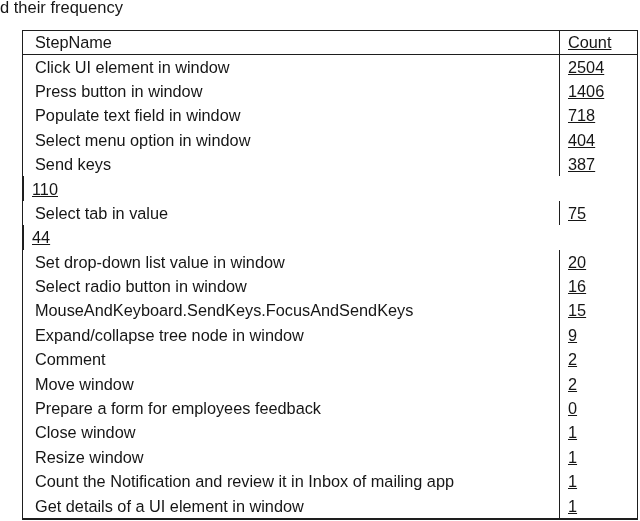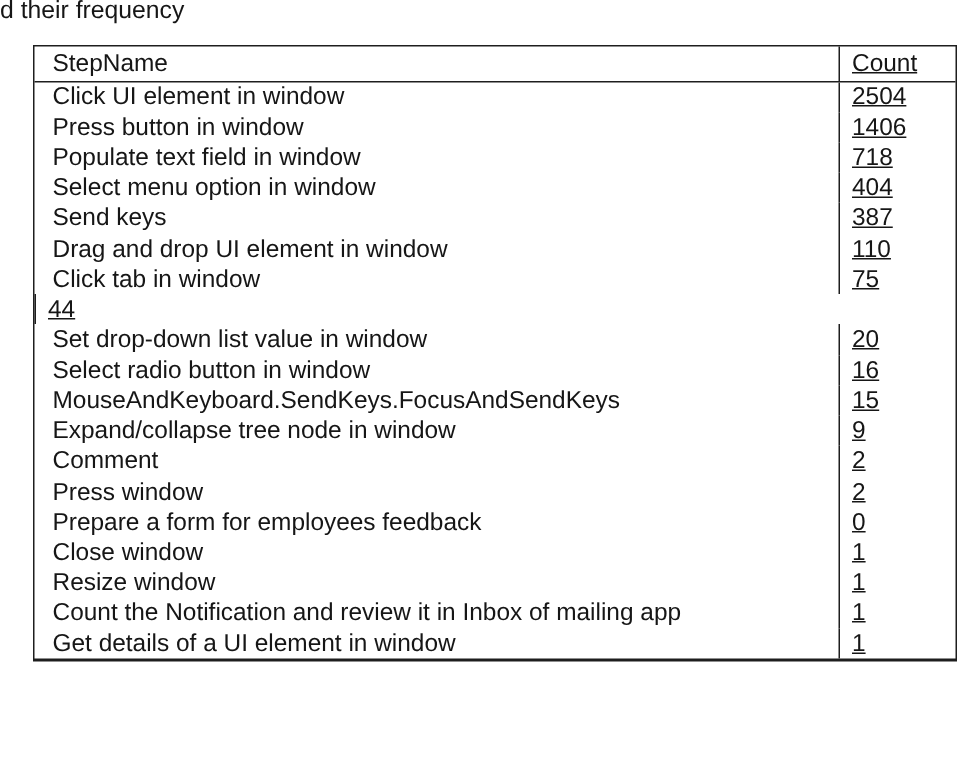--- a/index.html
+++ b/index.html
@@ -19,21 +19,21 @@
     position:absolute;
     left:0; top:-2px;
     font-size:16.5px;
     line-height:19px;
     color:var(--text-color);
     white-space:nowrap;
   }
   .data-table{
     position:absolute;
     left:22px; top:30px;
-    width:616px; height:411px;
+    width:616px; height:490px;
     border:1.5px solid var(--border-color);
     border-bottom-width:2.5px;
     display:flex;
     flex-direction:column;
     background:var(--bg-color);
   }
   .thead{
     display:flex;
     height:23.5px;
     flex:0 0 23.5px;
@@ -97,25 +97,24 @@
         </div>
         <div class="tr">
           <div class="cell step">Select menu option in window</div>
           <div class="cell count">404</div>
         </div>
         <div class="tr">
           <div class="cell step">Send keys</div>
           <div class="cell count">387</div>
         </div>
         <div class="tr">
-          <div class="cell step">Drag and drop UI element in window</div>
           <div class="cell count">110</div>
         </div>
         <div class="tr">
-          <div class="cell step">Click tab in window</div>
+          <div class="cell step">Select tab in value</div>
           <div class="cell count">75</div>
         </div>
         <div class="tr">
           <div class="cell count">44</div>
         </div>
         <div class="tr">
           <div class="cell step">Set drop-down list value in window</div>
           <div class="cell count">20</div>
         </div>
         <div class="tr">
@@ -128,21 +127,21 @@
         </div>
         <div class="tr">
           <div class="cell step">Expand/collapse tree node in window</div>
           <div class="cell count">9</div>
         </div>
         <div class="tr">
           <div class="cell step">Comment</div>
           <div class="cell count">2</div>
         </div>
         <div class="tr">
-          <div class="cell step">Press window</div>
+          <div class="cell step">Move window</div>
           <div class="cell count">2</div>
         </div>
         <div class="tr">
           <div class="cell step">Prepare a form for employees feedback</div>
           <div class="cell count">0</div>
         </div>
         <div class="tr">
           <div class="cell step">Close window</div>
           <div class="cell count">1</div>
         </div>

